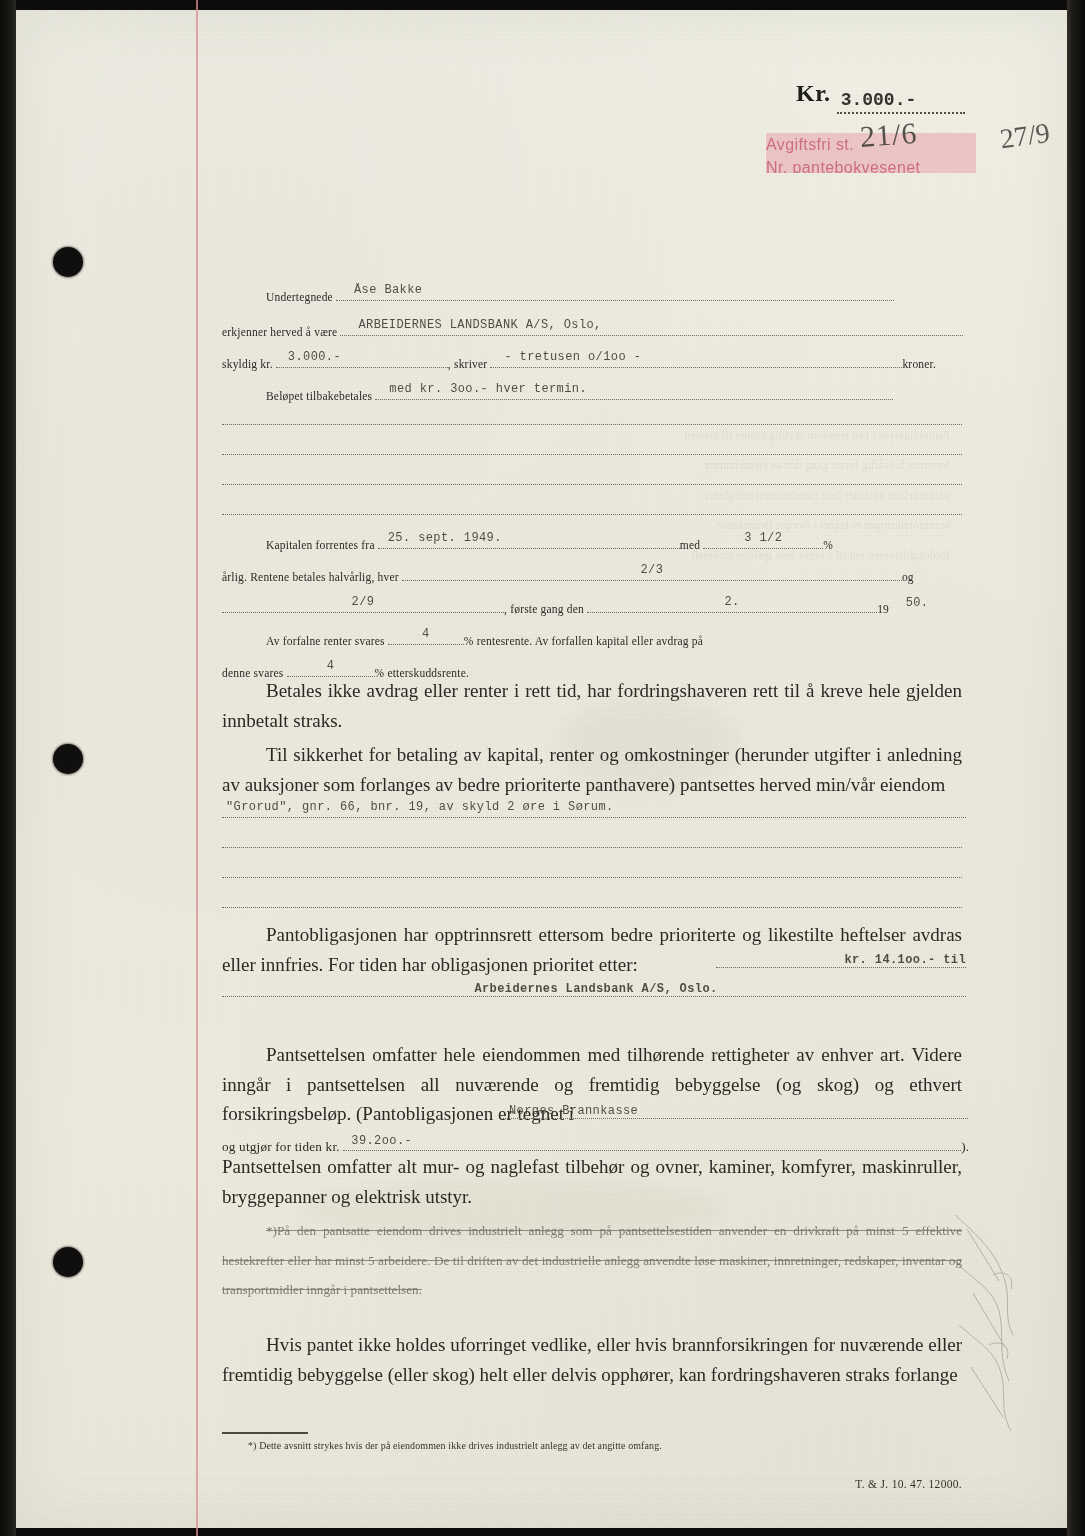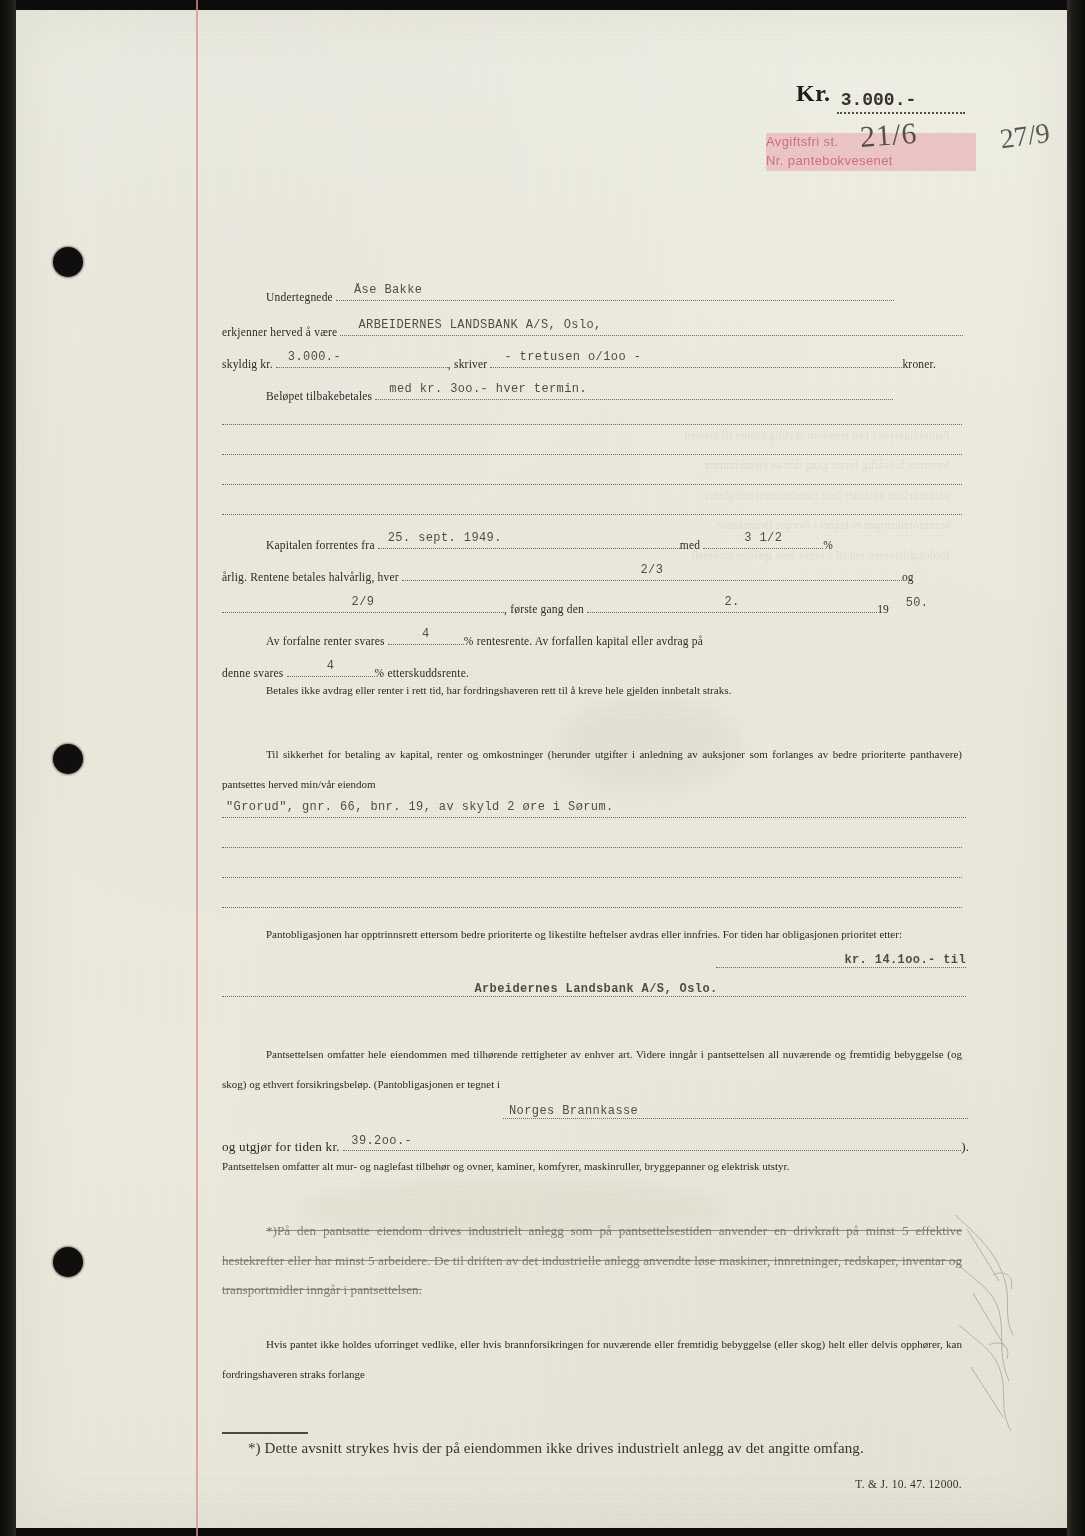--- a/index.html
+++ b/index.html
@@ -119,21 +119,21 @@
     color: #35332d;
     letter-spacing: 0;
     transform: translateY(4px);
   }
   
   .red-stamp {
     position: absolute;
     left: 766px; top: 133px;
     width: 210px; height: 40px;
     font-family: "Liberation Sans", sans-serif;
-    font-size: 13px;
+    font-size: 16px;
     color: #e0607a;
     line-height: 1.45;
     opacity: .78;
     filter: blur(0.6px);
     overflow: hidden;
   }
   .red-stamp .sl {
     display: block;
     background: rgba(228,104,128,0.38);
     color: #c44a68;
@@ -203,21 +203,21 @@
   .row {
     position: absolute;
     left: 0;
     width: 740px;
     white-space: nowrap;
   }
   .para {
     position: absolute;
     left: 0;
     width: 740px;
-    font-size: 11px;
+    font-size: 19px;
     line-height: 29.5px;
     text-align: justify;
     color: #2a2925;
   }
   .para.indent { text-indent: 44px; }
 
   
   .struck {
     position: absolute;
     left: 0; width: 740px;
@@ -233,21 +233,21 @@
 
   .footnote-rule {
     position: absolute;
     left: 222px; top: 1432px;
     width: 86px; height: 2px;
     background: #4a483f;
   }
   .footnote {
     position: absolute;
     left: 248px; top: 1440px;
-    font-size: 15px;
+    font-size: 10px;
     color: #35342e;
     letter-spacing: .1px;
   }
   .printer-mark {
     position: absolute;
     left: 0; top: 1478px;
     width: 740px;
     text-align: right;
     font-size: 11.5px;
     color: #33322c;

